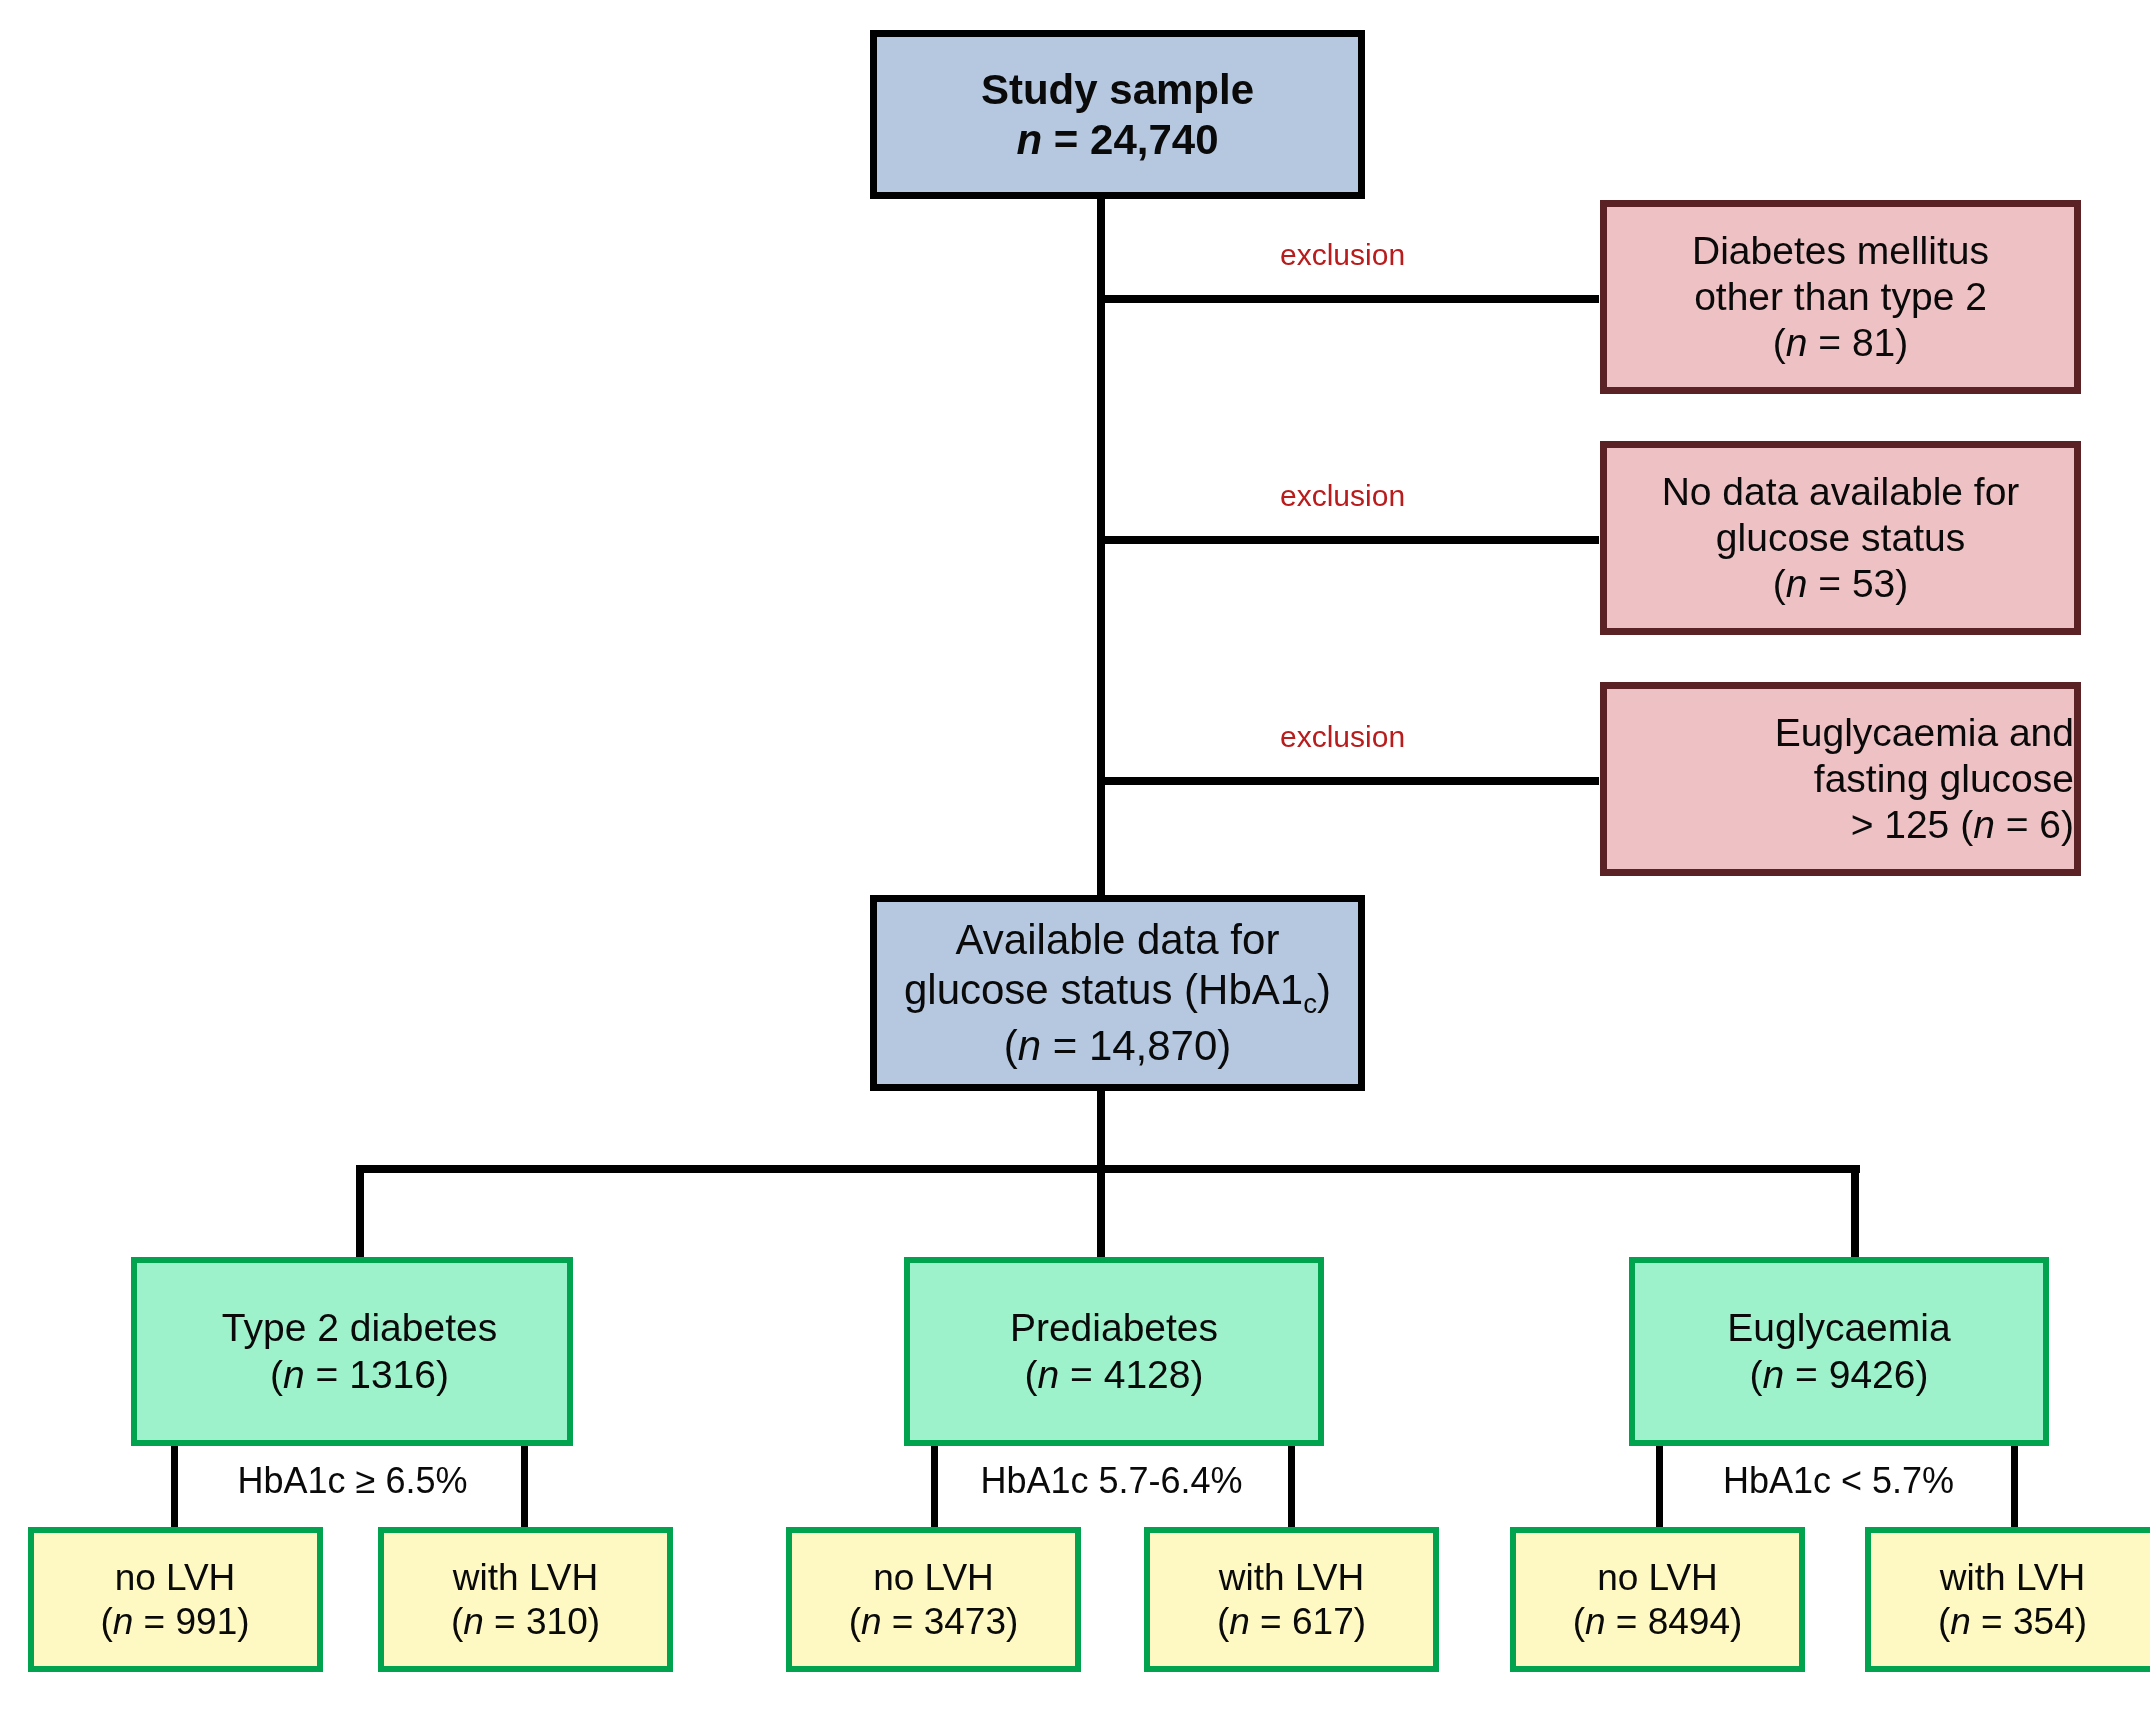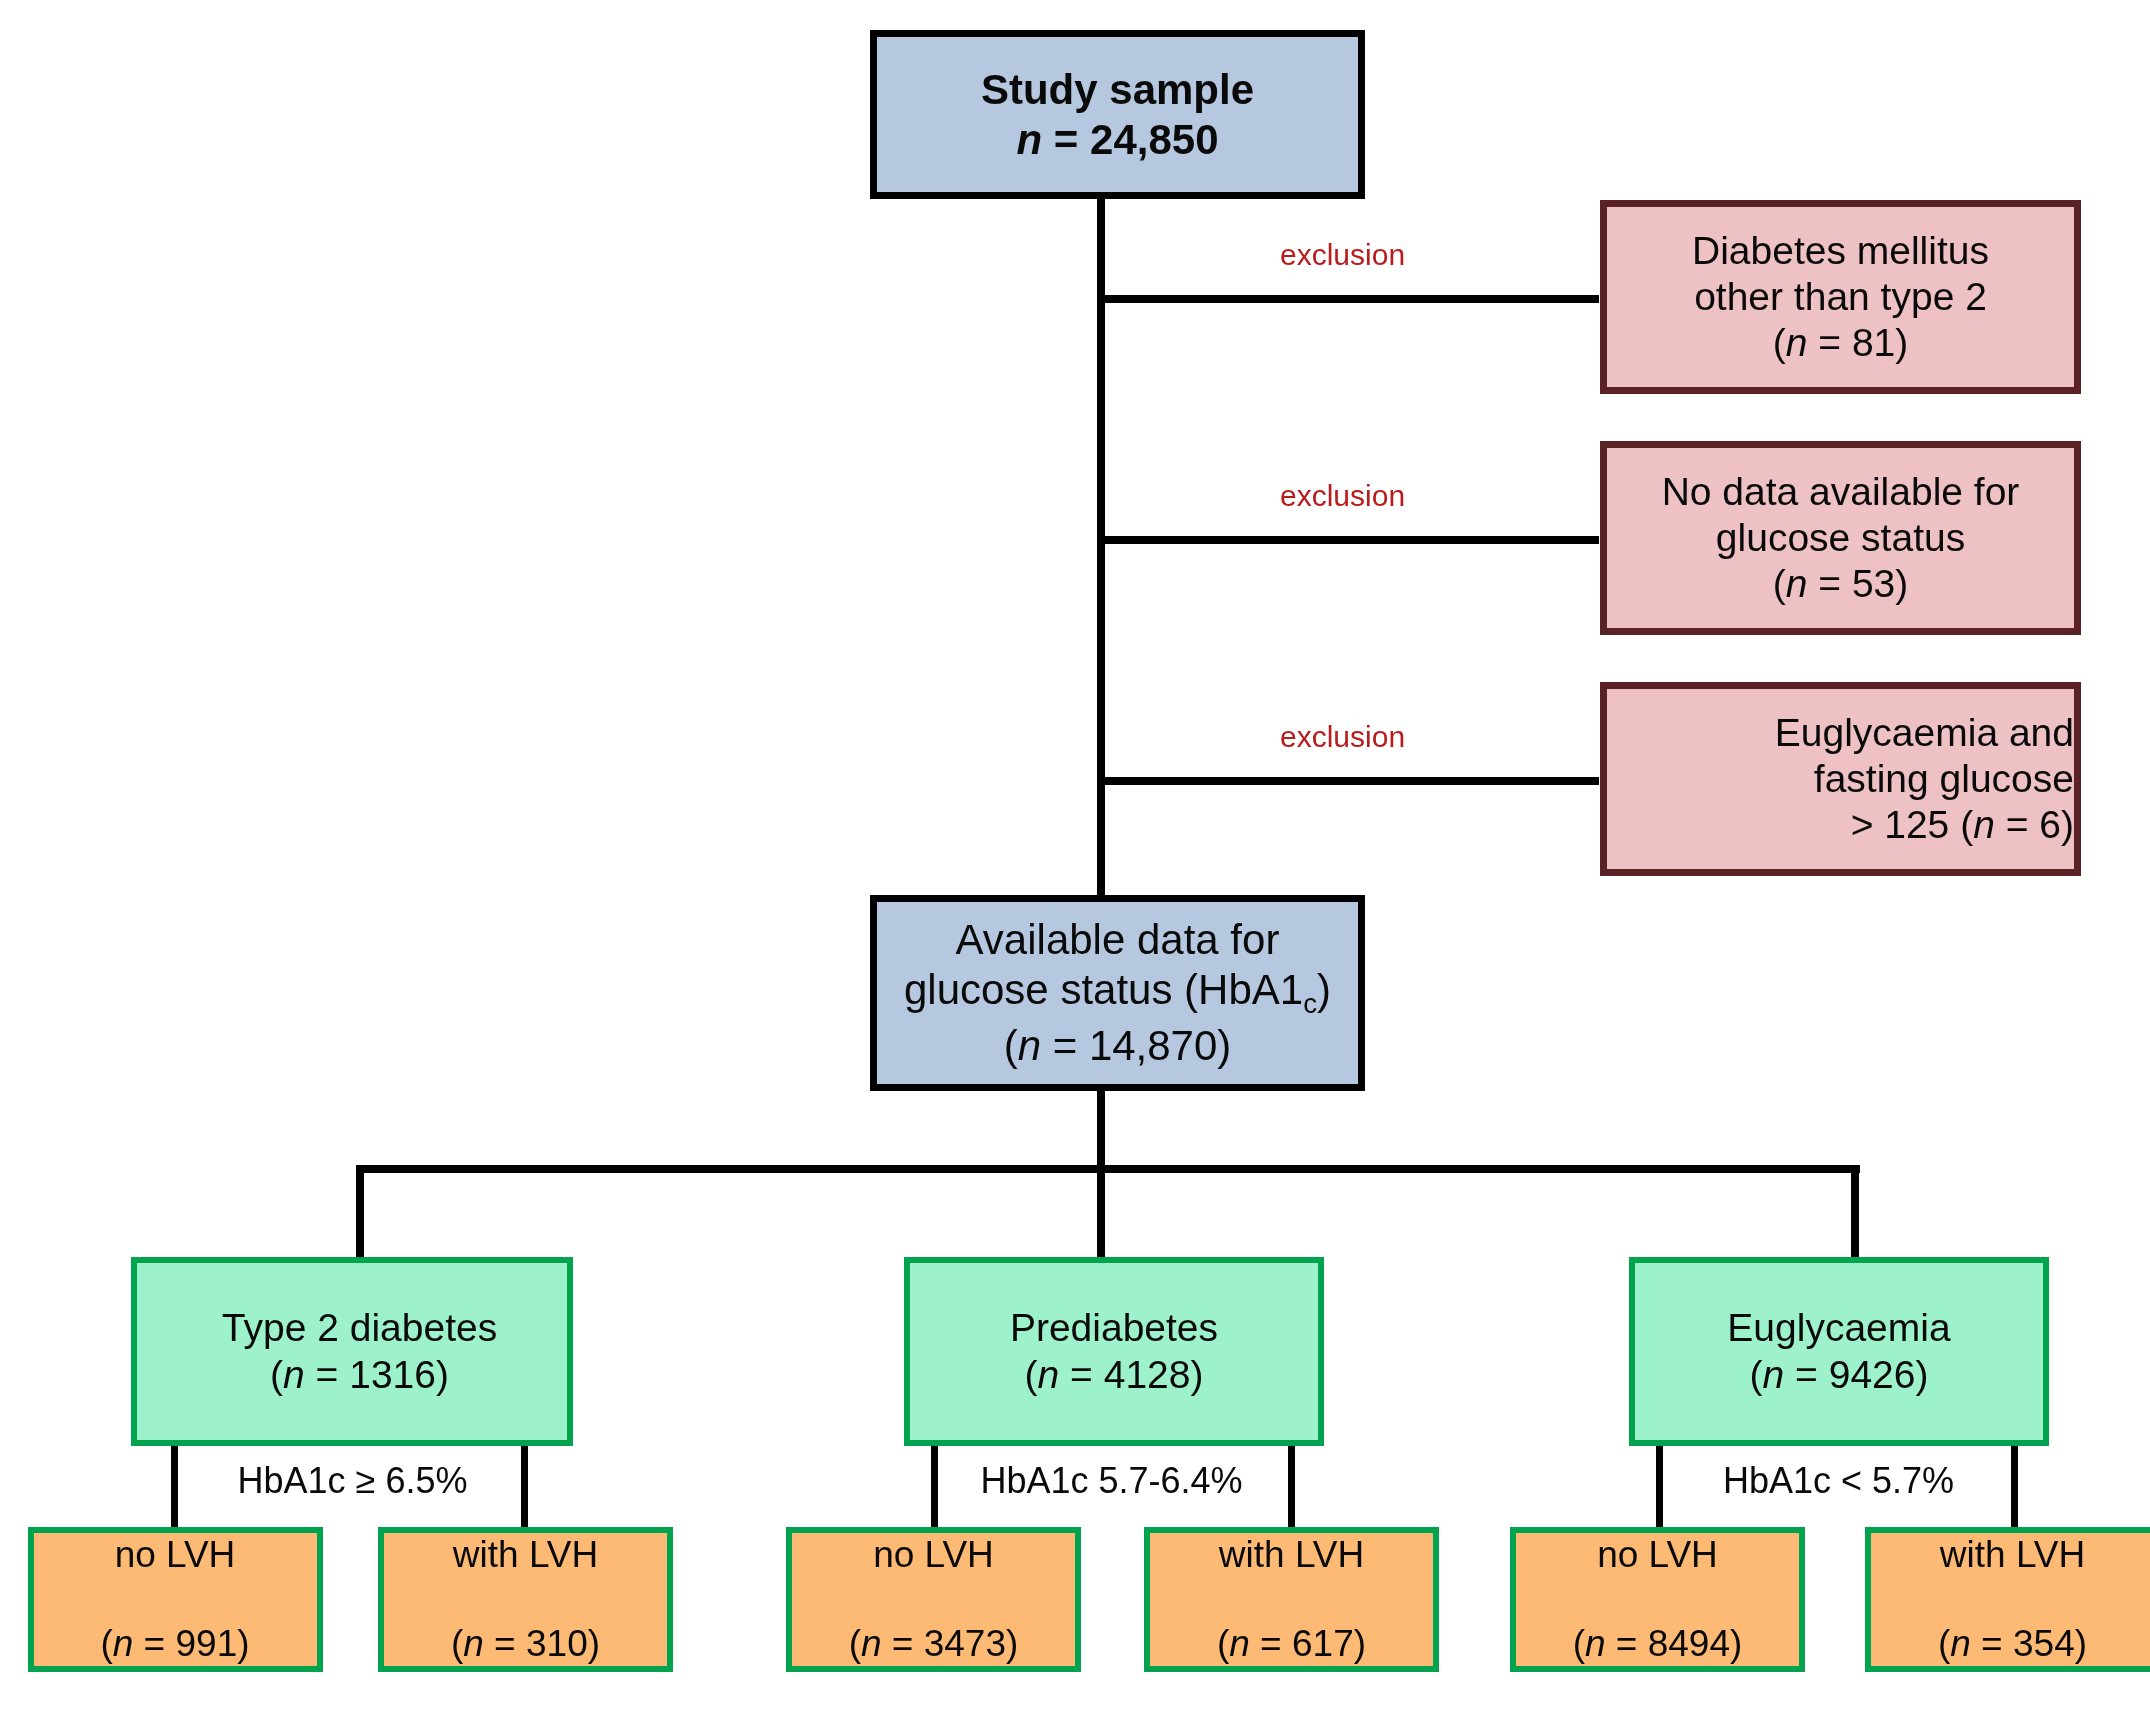--- a/index.html
+++ b/index.html
@@ -41,24 +41,23 @@
     border: 7.4px solid #5a2224;
     font-size: 39px;
   }
   
   .box-green {
     background: #9ef2cb;
     border: 6.7px solid #01a34f;
     font-size: 39px;
   }
   .box-green-sm {
-    background: #fdba74;
+    background: #fef9c3;
     border: 6.7px solid #01a34f;
     font-size: 37px;
-    justify-content: space-between;
   }
 
   
   .vline {
     position: absolute;
     background: #000000;
     width: 8px;
     z-index: 1;
   }
   .vline.thin { width: 6.7px; }
@@ -119,21 +118,21 @@
   <div class="edge-label" style="left:1276px; top:238px;">exclusion</div>
   <div class="edge-label" style="left:1276px; top:479px;">exclusion</div>
   <div class="edge-label" style="left:1276px; top:720px;">exclusion</div>
 
   <div class="branch-label" style="left:185px; top:1460px; width:335px;">HbA1c ≥ 6.5%</div>
   <div class="branch-label" style="left:944px; top:1460px; width:335px;">HbA1c 5.7-6.4%</div>
   <div class="branch-label" style="left:1671px; top:1460px; width:335px;">HbA1c &lt; 5.7%</div>
 
   <div class="box box-blue" style="left:870px; top:30px; width:495px; height:169px;font-weight:bold;">
     <span class="line">Study sample</span>
-    <span class="line"><em class="it">n</em><span> = </span><span>24,850</span></span>
+    <span class="line"><em class="it">n</em><span> = </span><span>24,740</span></span>
   </div>
 
   <div class="box box-pink" style="left:1600px; top:200px; width:481px; height:194px;">
     <span class="line">Diabetes mellitus</span>
     <span class="line">other than type 2</span>
     <span class="line"><span>(</span><em class="it">n</em><span> = </span><span>81</span><span>)</span></span>
   </div>
 
   <div class="box box-pink" style="left:1600px; top:441px; width:481px; height:194px;">
     <span class="line">No data available for</span>

